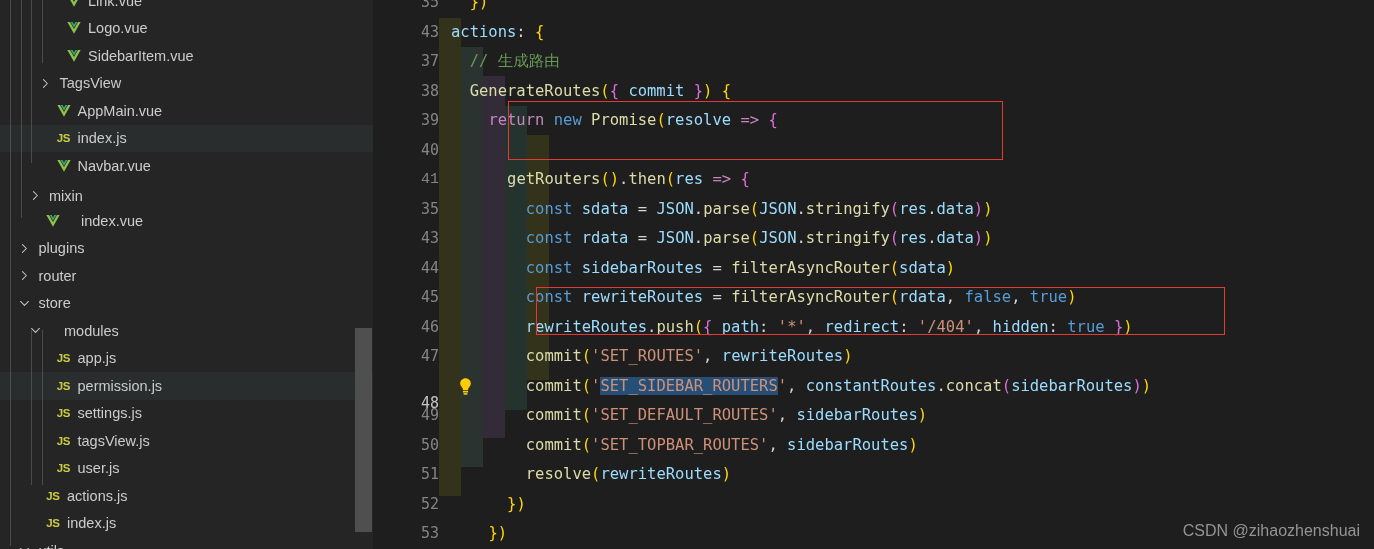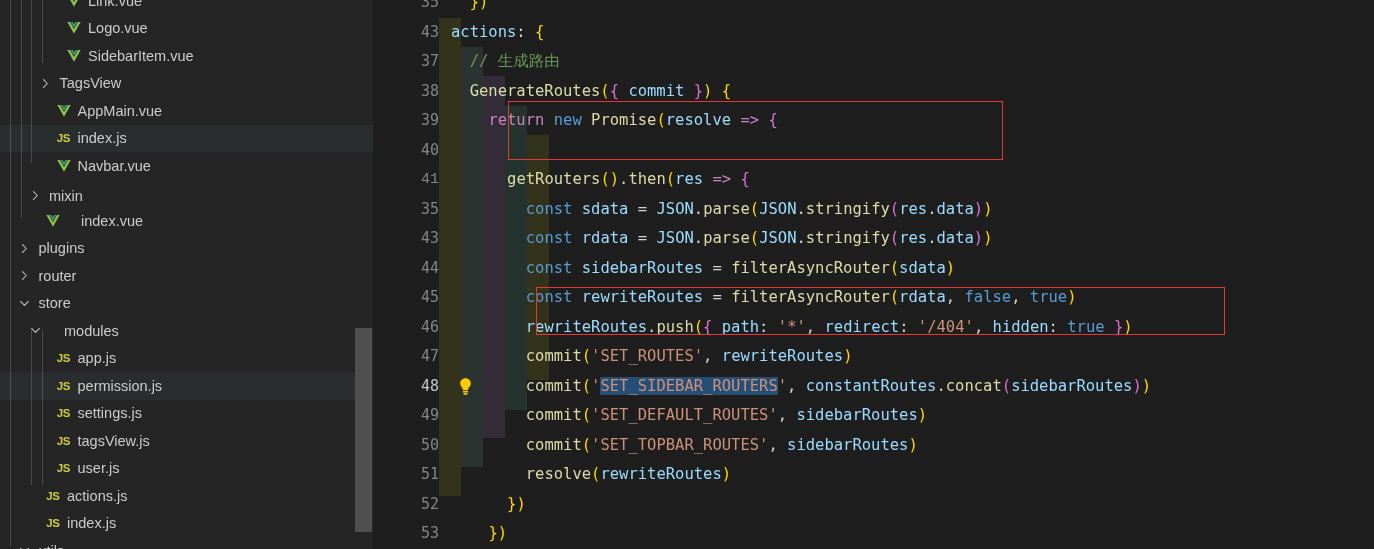--- a/index.html
+++ b/index.html
@@ -46,21 +46,21 @@
   #editor {
     position: absolute; left: 373px; top: 0; width: 1001px; height: 549px;
     background: #1e1e1e; overflow: hidden;
   }
   #gutter { position: absolute; left: 0; top: 0; width: 78px; height: 549px; }
   .lnum {
     position: absolute; right: 12px; width: 64px; text-align: right;
     font-family: "DejaVu Sans Mono", monospace; font-size: 15px;
     color: #858585; height: 29.5px; line-height: 29.5px;
   }
-  .lnum.active { color: #c6c6c6; }
+  .lnum.active { color: #c6c6c6; margin-top: 17px; }
 
   #bulb {
     position: absolute; left: 82px; width: 20px; height: 24px;
     display: flex; align-items: center; justify-content: center;
   }
 
   
   .iblk { position: absolute; }
 
   #code { position: absolute; left: 78px; top: 0; width: 923px; height: 549px; }
@@ -356,13 +356,14 @@
         <div class="cline" style="top: 519px;"><span class="t-plain"> </span><span class="t-plain"> </span><span class="t-plain"> </span><span class="t-plain"> </span><span class="t-p1">}</span><span class="t-p1">)</span></div>
         <div class="cline" style="top: 548.5px;"></div>
         <div class="cline" style="top: 637px;"></div>
       </div>
     <div id="annos">
         <div class="redbox" style="left: 135px; top: 101px; width: 495px; height: 59px; border-color: rgb(229, 57, 53);"></div>
         <div class="redbox" style="left: 163px; top: 287px; width: 689px; height: 48px; border-color: rgb(229, 57, 53);"></div>
       </div>
   </div>
 
+  <div id="wm">CSDN @zihaozhenshuai</div>
 </div>
 
 </body></html>

